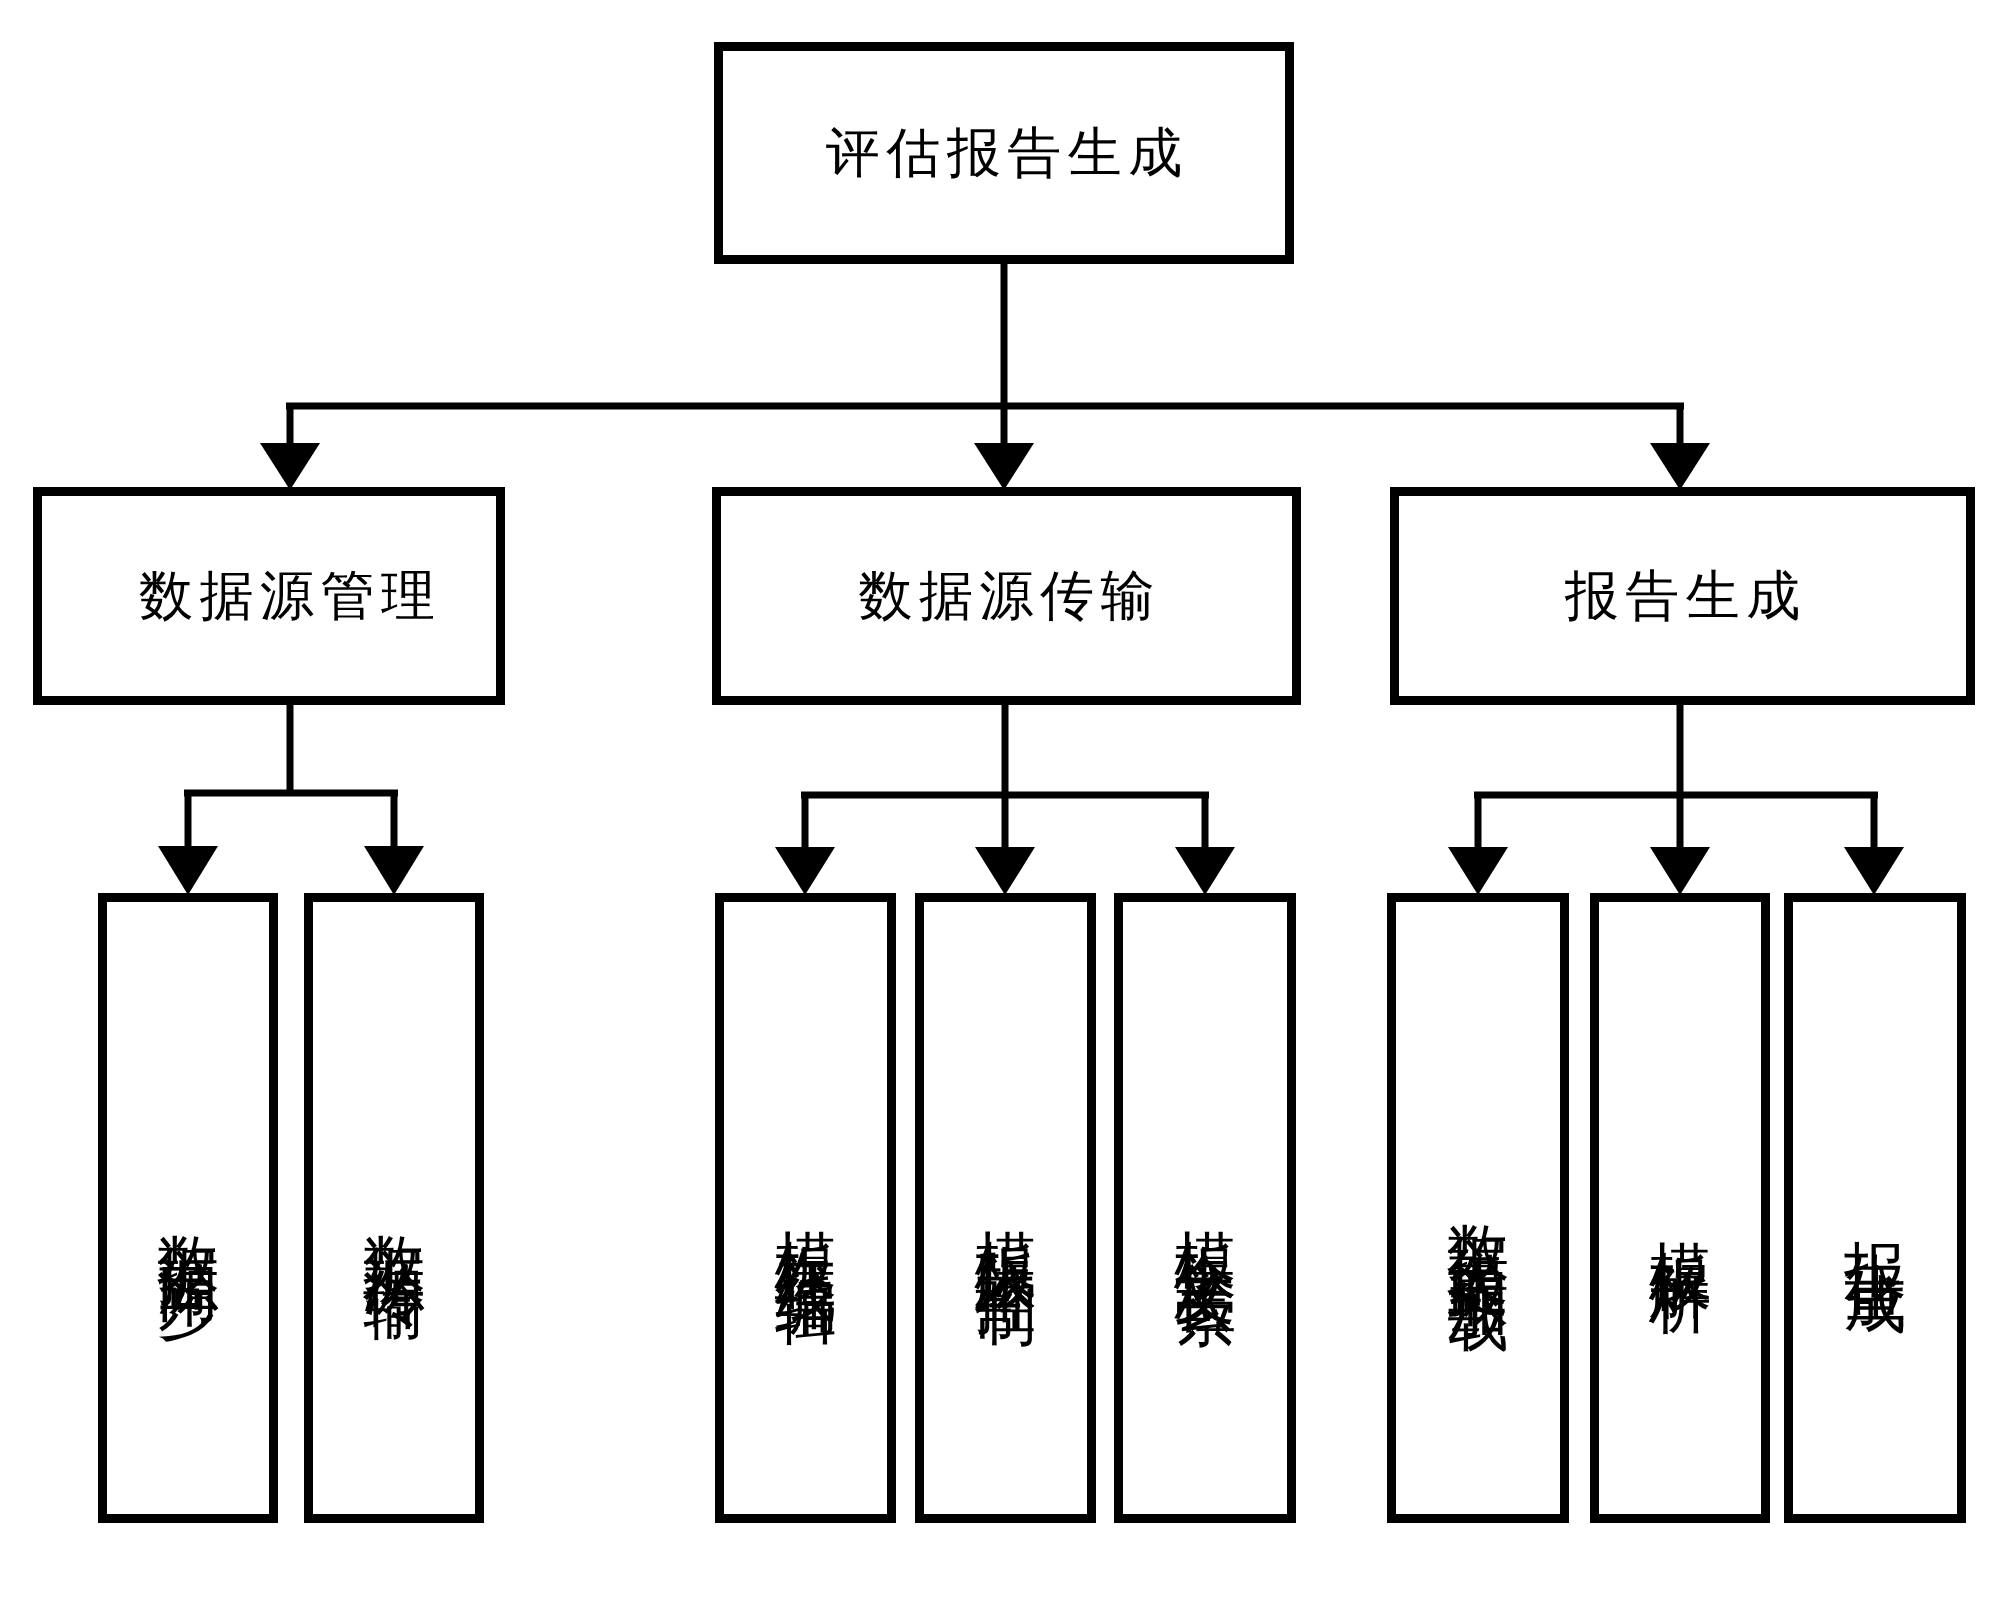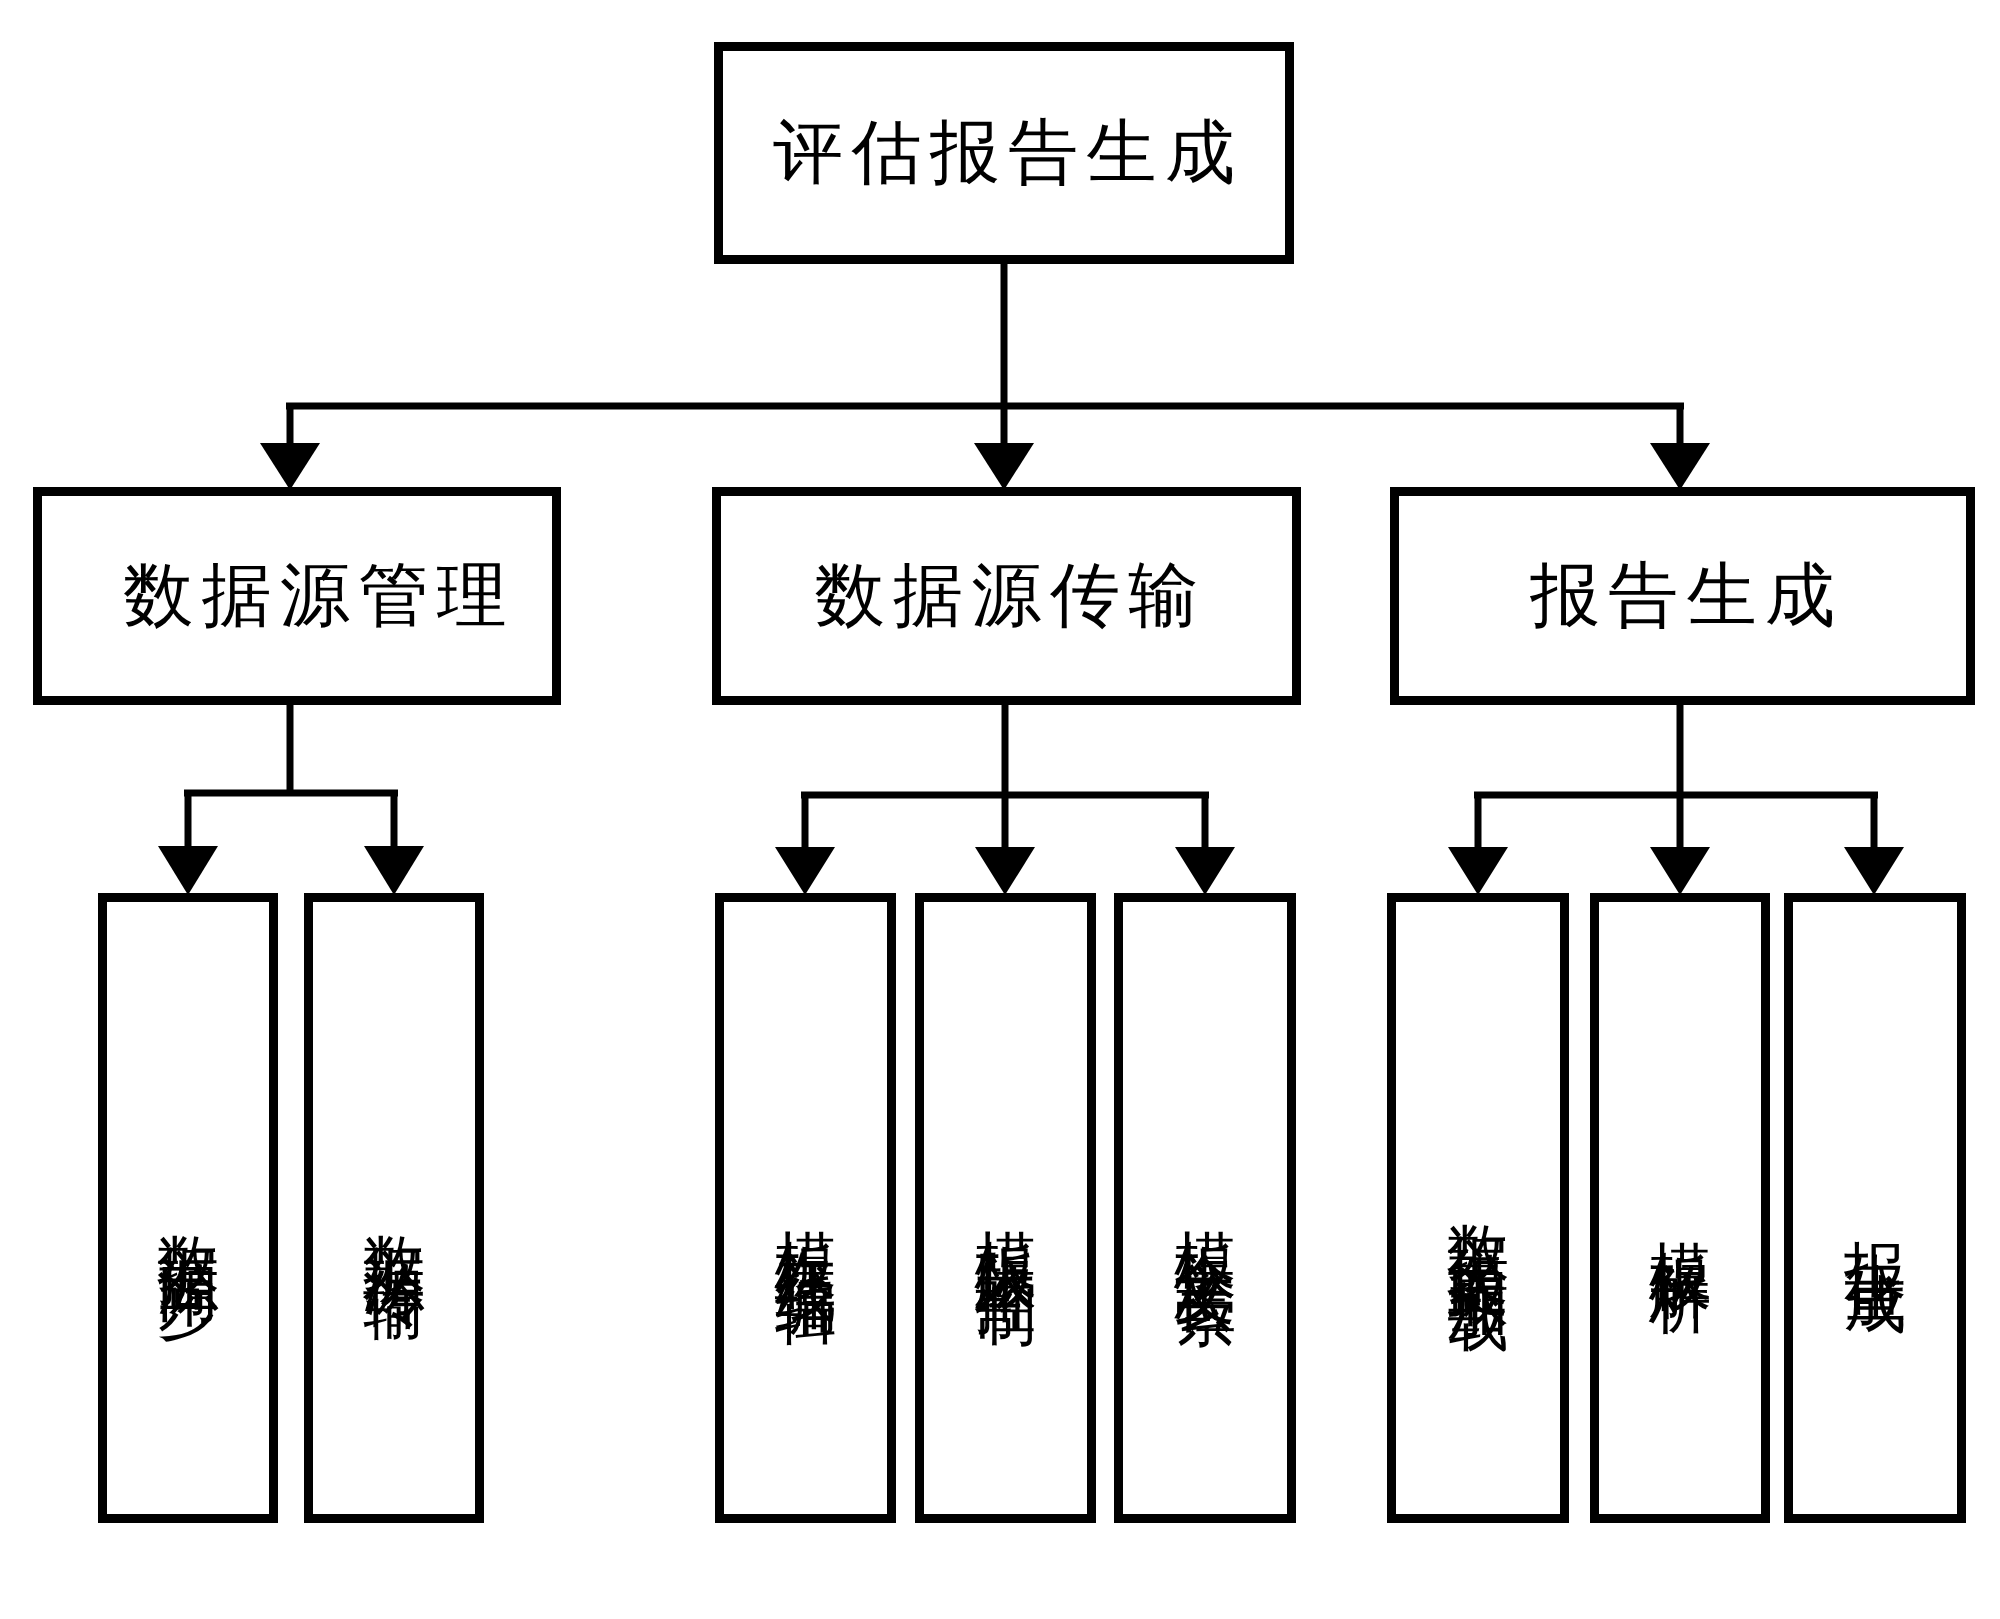--- a/index.html
+++ b/index.html
@@ -35,38 +35,38 @@
     position: absolute;
     box-sizing: border-box;
     border: 9px solid #000000;
     background: #ffffff;
     display: flex;
     align-items: center;
     justify-content: center;
     text-align: center;
   }
   .h-label {
-    font-size: 70px;
+    font-size: 54px;
     letter-spacing: 0.12em;
     margin-right: -0.12em;
     white-space: nowrap;
     line-height: 1;
   }
   .v-label {
     writing-mode: vertical-rl;
     text-orientation: upright;
     font-size: 62px;
     letter-spacing: 0.18em;
     margin-bottom: -0.18em;
     white-space: nowrap;
     line-height: 1;
   }
   
   .n-root   { left: 714px;  top: 42px;  width: 580px; height: 222px; }
-  .n-b0     { left: 33px;   top: 487px; width: 528px; height: 218px; padding-left: 36px; }
+  .n-b0     { left: 33px;   top: 487px; width: 472px; height: 218px; padding-left: 36px; }
   .n-b1     { left: 712px;  top: 487px; width: 589px; height: 218px; }
   .n-b2     { left: 1390px; top: 487px; width: 585px; height: 218px; }
   .n-l00    { left: 98px;   top: 893px; width: 180px; height: 630px; }
   .n-l01    { left: 304px;  top: 893px; width: 180px; height: 630px; }
   .n-l10    { left: 715px;  top: 893px; width: 181px; height: 630px; }
   .n-l11    { left: 915px;  top: 893px; width: 181px; height: 630px; }
   .n-l12    { left: 1114px; top: 893px; width: 182px; height: 630px; }
   .n-l20    { left: 1387px; top: 893px; width: 182px; height: 630px; }
   .n-l21    { left: 1590px; top: 893px; width: 180px; height: 630px; }
   .n-l22    { left: 1784px; top: 893px; width: 182px; height: 630px; }

